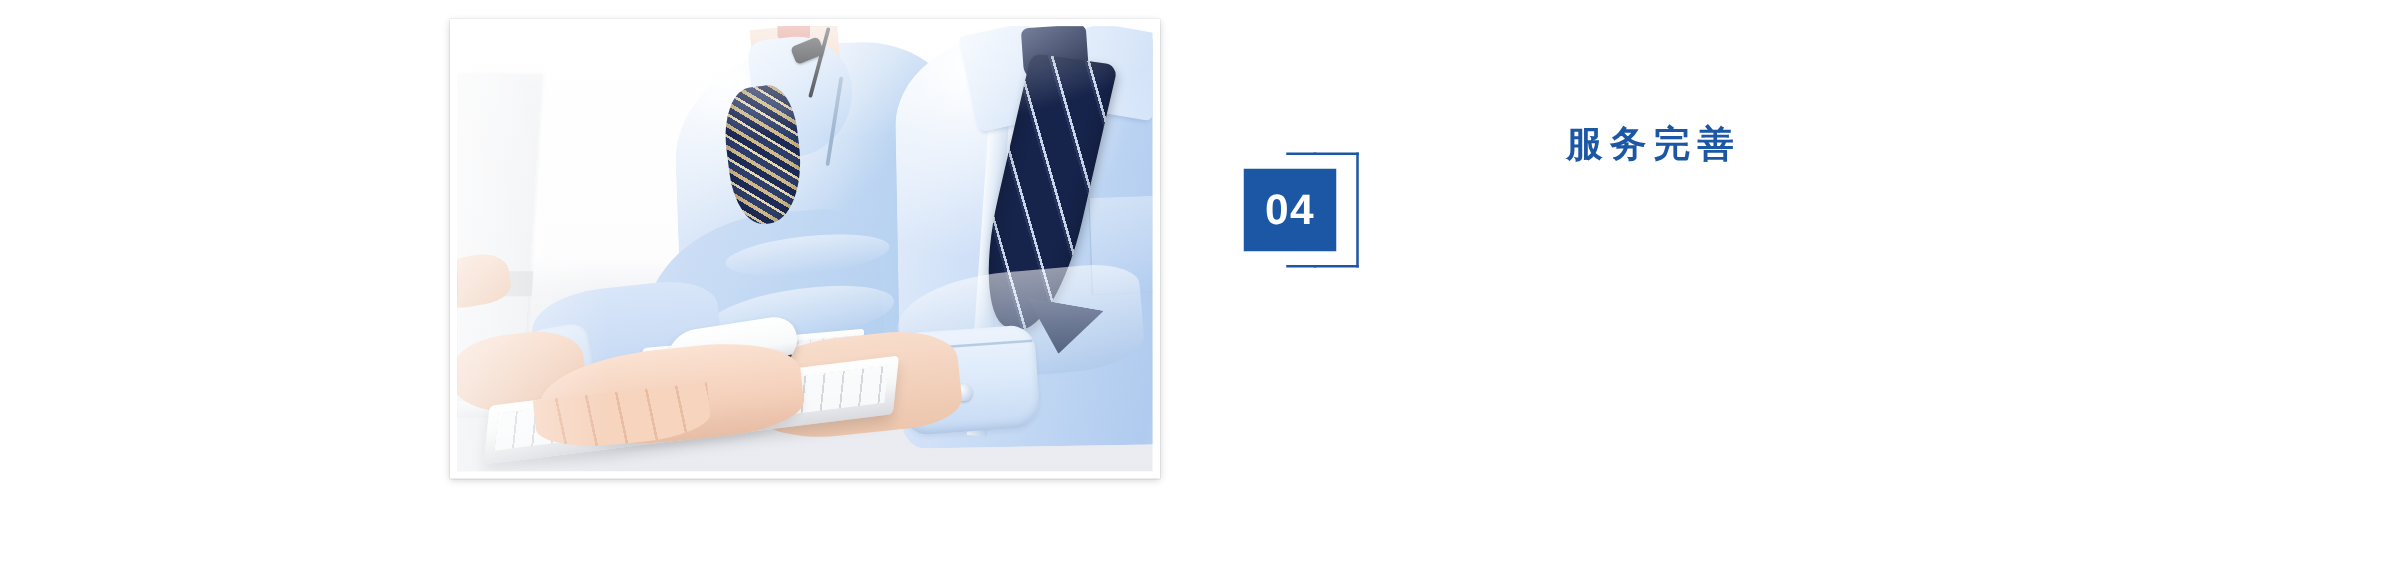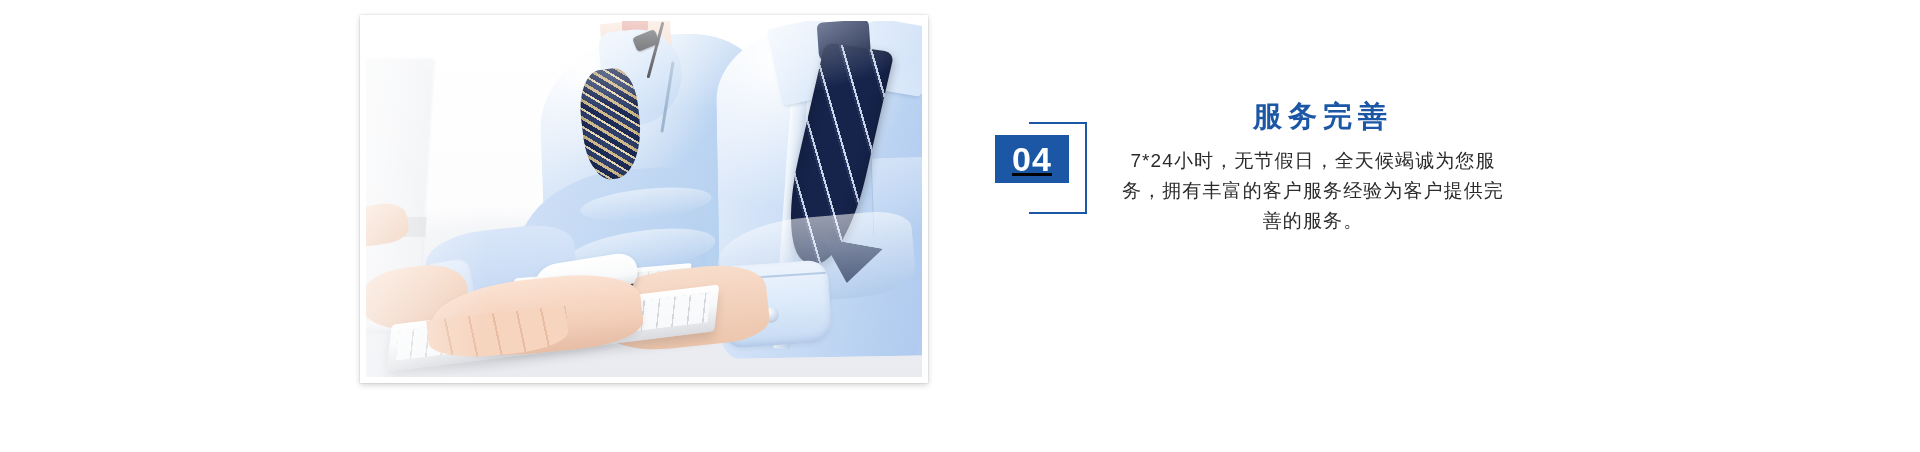--- a/index.html
+++ b/index.html
@@ -310,23 +310,23 @@
   .badge-outline::before{
     content:""; position:absolute; left:-22px; top:-2px;
     width:24px; height:2px; background:#1B57A5;
   }
   .badge-outline::after{
     content:""; position:absolute; left:-22px; bottom:-2px;
     width:24px; height:2px; background:#1B57A5;
   }
   .badge-square{
     position:absolute; left:0px; top:13px;
-    width:74px; height:48px;
+    width:74px; height:66px;
     background:#1B57A5;
-    display:flex; align-items:center; justify-content:center;text-decoration:underline;
+    display:flex; align-items:center; justify-content:center;
   }
   .badge-num{
     color:#ffffff; font-size:34px; font-weight:700;
     letter-spacing:1px; line-height:1;
     font-family:"Liberation Sans","DejaVu Sans",sans-serif;
   }
 
   .text-col{ position:absolute; left:118px; top:0px; width:420px;text-align:center; }
   .headline{
     color:#1B57A5;
@@ -405,18 +405,17 @@
 
     <div class="badge-wrap">
       <div class="badge-outline"></div>
       <div class="badge-square">
         <span class="badge-num">04</span>
       </div>
     </div>
 
     <div class="text-col">
       <h2 class="headline">服务完善</h2>
-      <p class="paragraph">7*24小时，无节假日，全天候竭诚为您服务，拥有丰富的客户服务经验为客户提供完善的服务。</p>
     </div>
 
   </div>
 
 </div>
 
 </body></html>

